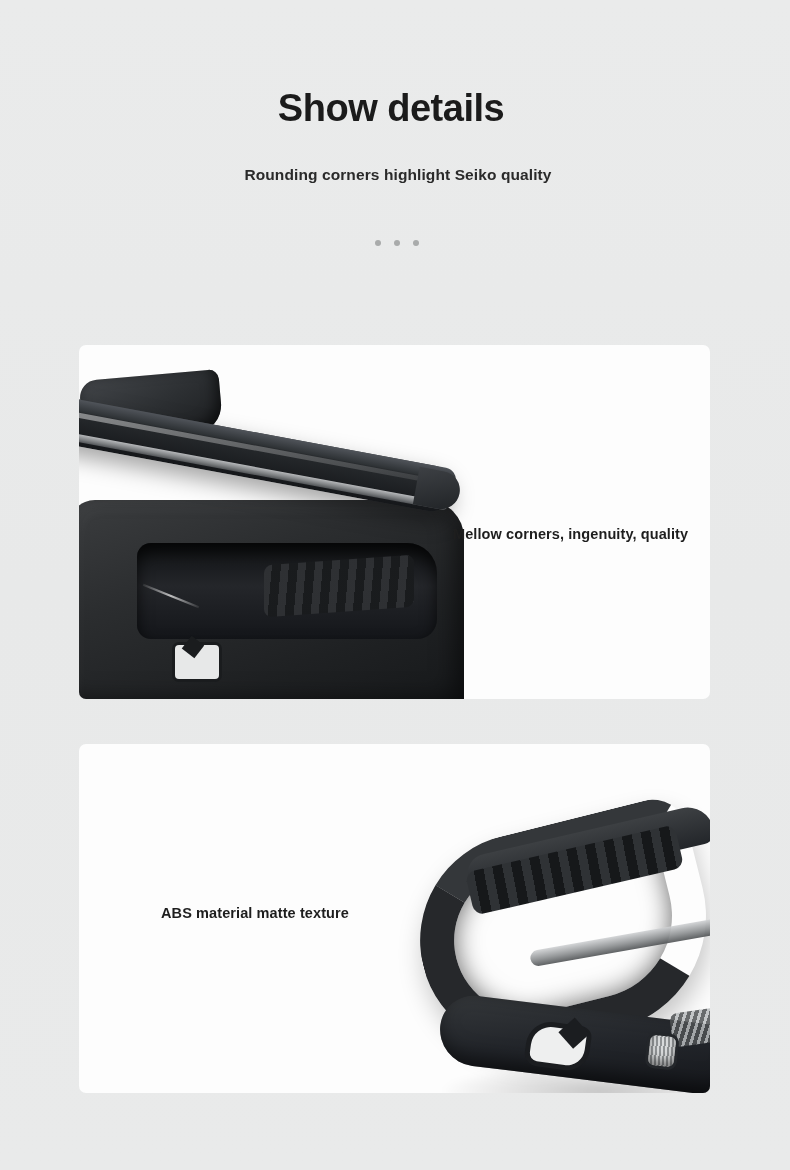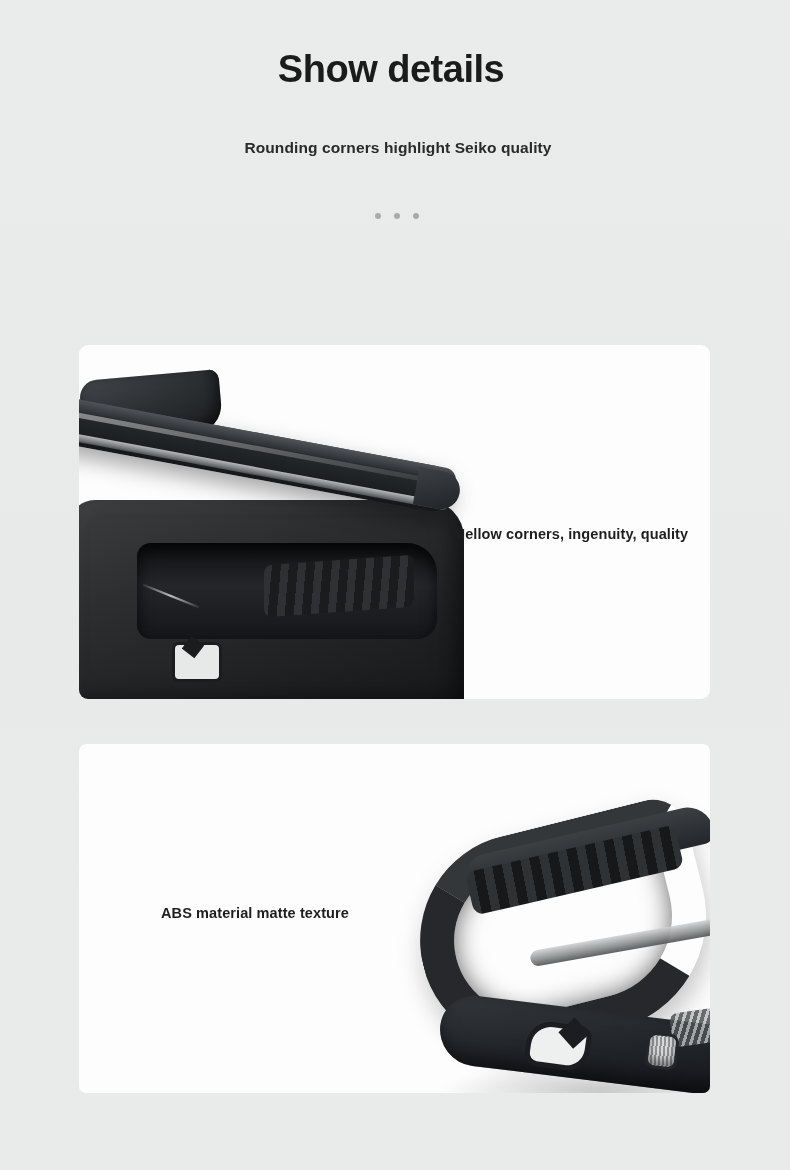--- a/index.html
+++ b/index.html
@@ -15,36 +15,36 @@
 
   .page {
     width: 790px;
     height: 1170px;
     position: relative;
     background: linear-gradient(180deg, #eaebeb 0%, #e8e9e9 50%, #e9eaea 100%);
   }
 
   
   .header {
-    padding-top: 49px;
+    padding-top: 88px;
     text-align: center;
   }
 
   .title {
     font-size: 38px;
     font-weight: bold;
     color: #1b1b1b;
     letter-spacing: -0.5px;
     line-height: 1.1;
     text-align: center;
     margin-left: -8px;
   }
 
   .subtitle {
-    margin-top: 48px;
+    margin-top: 36px;
     font-size: 15.5px;
     font-weight: bold;
     color: #2a2a2a;
     letter-spacing: 0.1px;
     text-align: center;
     margin-left: 6px;
   }
 
   .dots {
     margin-top: 56px;
@@ -64,21 +64,21 @@
   
   .card {
     position: absolute;
     left: 79px;
     width: 631px;
     background: #fdfdfd;
     border-radius: 7px;
     overflow: hidden;
   }
 
-  .card-1 { top: 345px; height: 354px; border-radius: 9px; }
+  .card-1 { top: 345px; height: 354px; }
   .card-2 { top: 744px; height: 349px; }
 
   .card-label {
     position: absolute;
     font-size: 14.5px;
     font-weight: bold;
     color: #1e1e1e;
     letter-spacing: 0.1px;
     white-space: nowrap;
     z-index: 6;

